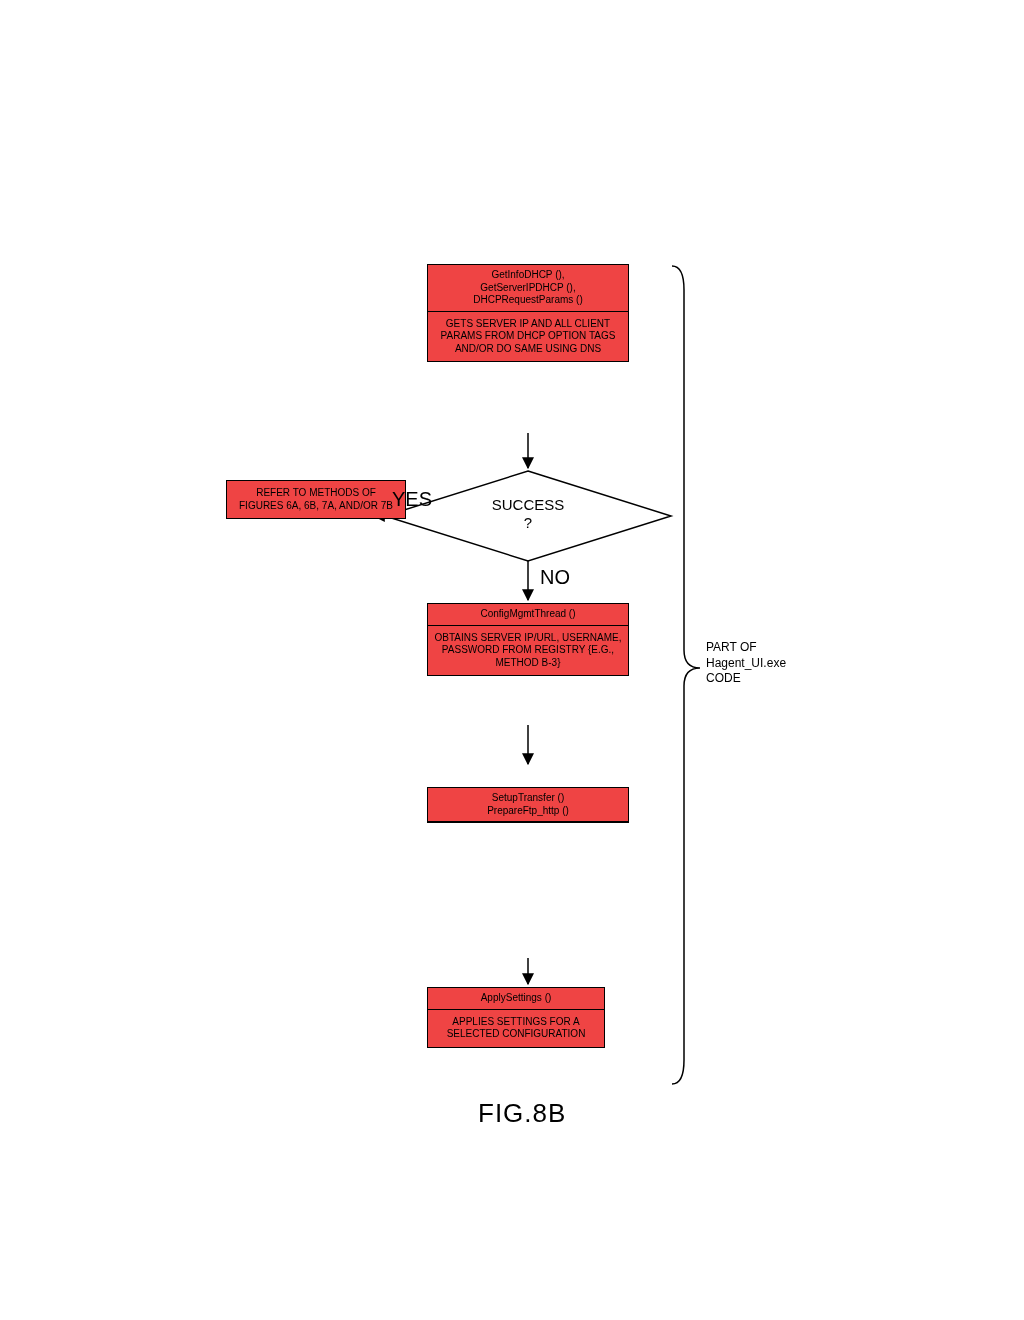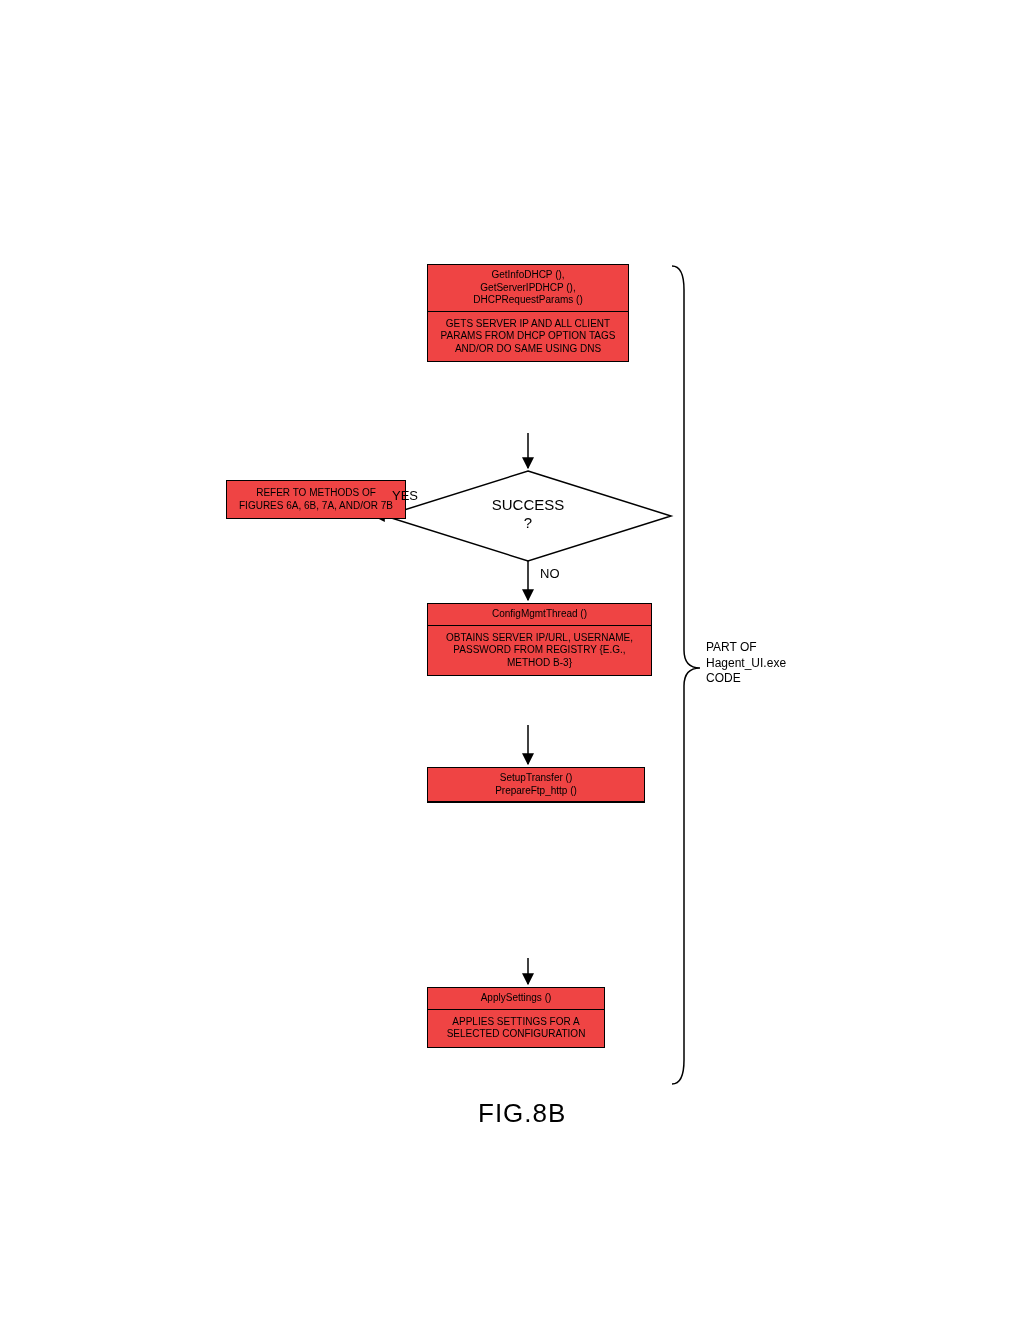--- a/index.html
+++ b/index.html
@@ -58,21 +58,21 @@
     line-height: 1.3;
   }
   svg.flow {
     position: absolute;
     left: 0; top: 0;
     width: 1024px; height: 1320px;
     overflow: visible;
   }
   .edge-lbl {
     position: absolute;
-    font-size: 13px;
+    font-size: 20px;
   }
 </style>
 </head>
 <body>
 
 <div class="page">
 
 
   <div class="canvas">
 
@@ -113,26 +113,26 @@
     <div class="box" style="left:427px; top:264px; width:202px;">
       <div class="title" style="white-space:pre-line;">GetInfoDHCP (),
 GetServerIPDHCP (),
 DHCPRequestParams ()</div>
       <div class="body">GETS SERVER IP AND ALL CLIENT PARAMS FROM DHCP OPTION TAGS AND/OR DO SAME USING DNS</div>
     </div>
 
     <div class="edge-lbl" style="left:392px; top:488px;">YES</div>
     <div class="edge-lbl" style="left:540px; top:566px;">NO</div>
 
-    <div class="box" style="left:427px; top:603px; width:225px;">
+    <div class="box" style="left:427px; top:603px; width:202px;">
       <div class="title">ConfigMgmtThread ()</div>
       <div class="body">OBTAINS SERVER IP/URL, USERNAME, PASSWORD FROM REGISTRY {E.G., METHOD B-3}</div>
     </div>
 
-    <div class="box" style="left:427px; top:767px; width:218px;">
+    <div class="box" style="left:427px; top:787px; width:202px;">
       <div class="title" style="white-space:pre-line;">SetupTransfer ()
 PrepareFtp_http ()</div>
     </div>
 
     <div class="box" style="left:427px; top:987px; width:178px;">
       <div class="title">ApplySettings ()</div>
       <div class="body">APPLIES SETTINGS FOR A SELECTED CONFIGURATION</div>
     </div>
 
     <div class="brace-lbl" style="left:706px; top:640px; width:140px; white-space:pre-line;">PART OF

